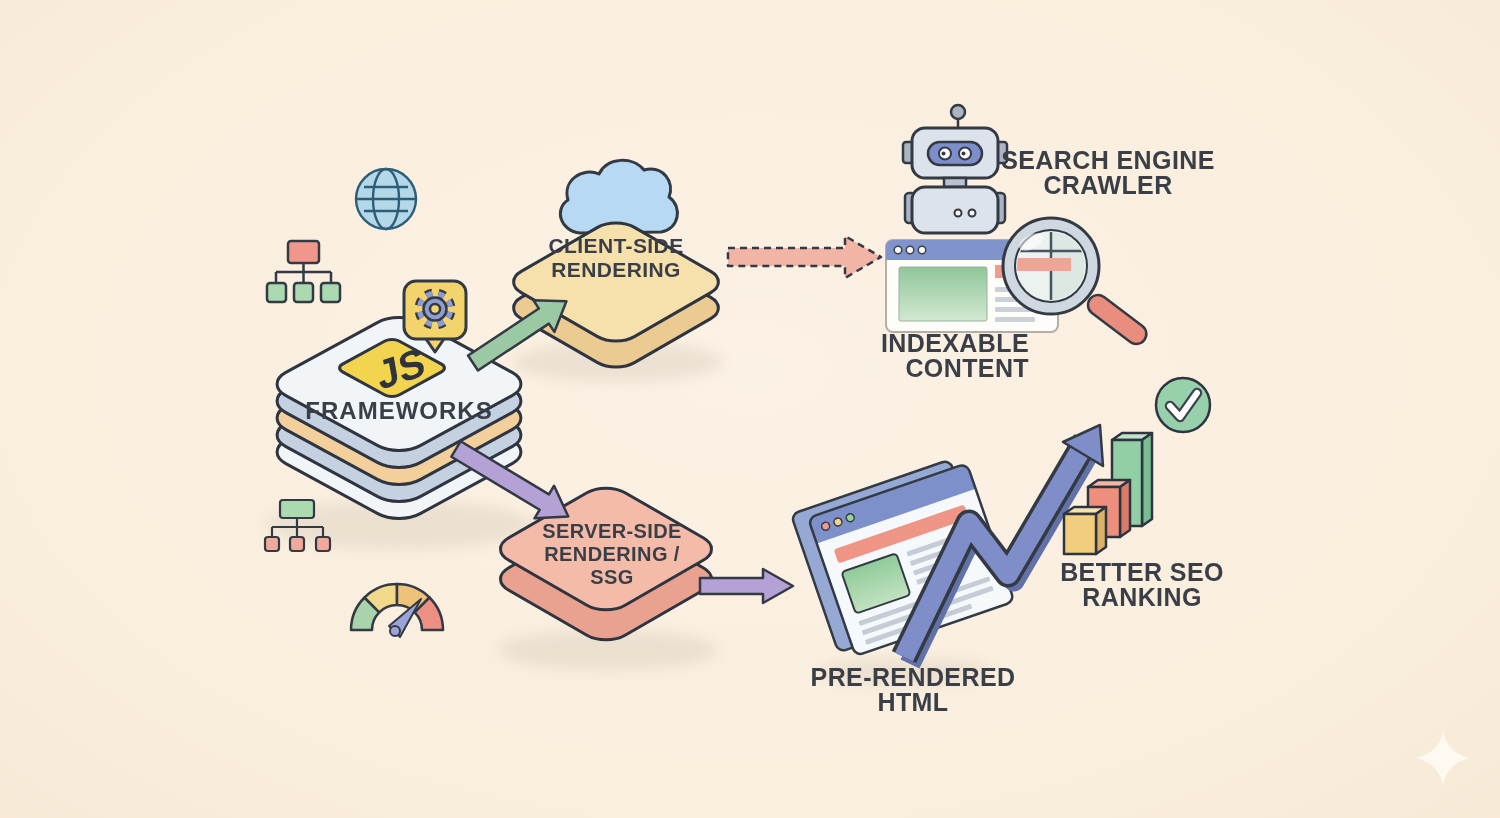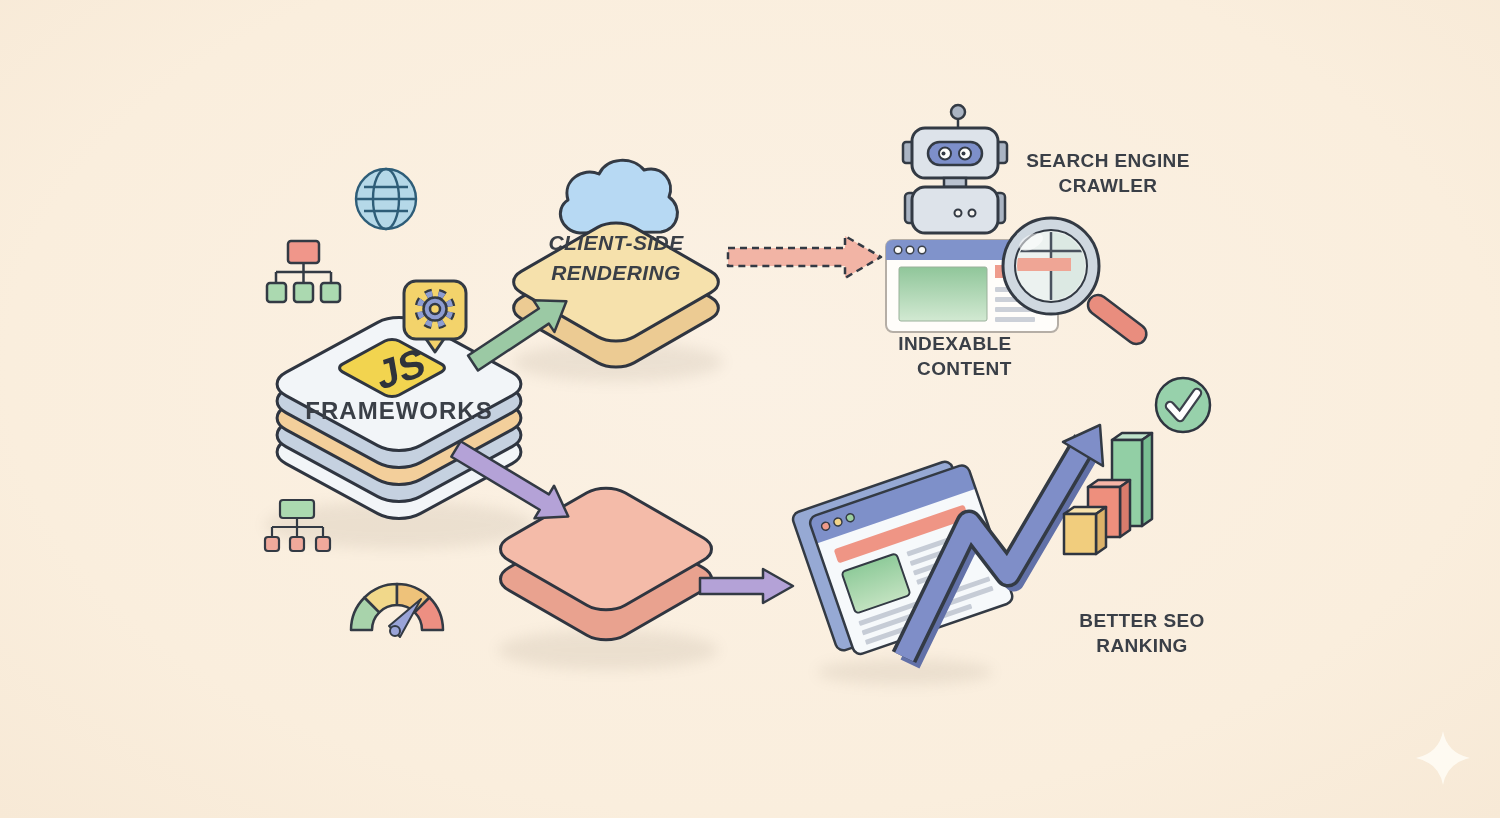--- a/index.html
+++ b/index.html
@@ -13,25 +13,25 @@
   #scene{position:absolute;left:0;top:0;}
   .label{
     position:absolute;
     transform:translate(-50%,-50%);
     font-weight:700;
     color:#3a3f47;
     text-align:center;
     white-space:pre-line;
     letter-spacing:.4px;
     line-height:25px;
-    font-size:19px;
+    font-size:25px;
     user-select:none;
   }
   .label.frameworks{font-size:24px;letter-spacing:1px;}
-  .label.csr{font-size:21px;line-height:30px;font-style:italic;}
+  .label.csr{font-size:21px;line-height:24px;}
   .label.ssr{font-size:20px;line-height:23px;}
   .label.js{
     font-size:40px;font-weight:800;letter-spacing:0;
     transform:translate(-50%,-50%) rotate(-18deg) skewX(-8deg);
     color:#2f333b;
   }
 </style>
 </head>
 <body>
 
@@ -239,20 +239,25 @@
     <circle cx="395" cy="631" r="5" fill="#9aa4d8" stroke-width="2"></circle>
   </g>
 
   <path d="M 1443 731 Q 1447 753 1470 758 Q 1447 763 1443 785 Q 1439 763 1416 758 Q 1439 753 1443 731 Z" fill="#fffdf6" opacity="0.85"></path>
 </svg>
 
 <div class="label frameworks" style="left:399px;top:410px;">FRAMEWORKS</div>
 <div class="label js" style="left:401px;top:369px;">JS</div>
 <div class="label csr" style="left:616px;top:258px;">CLIENT-SIDE
 RENDERING</div>
+<div class="label ssr" style="left:612px;top:554px;">SERVER-SIDE
+RENDERING /
+SSG</div>
 <div class="label" style="left:1108px;top:173px;">SEARCH ENGINE
 CRAWLER</div>
 <div class="label" style="left:955px;top:356px;text-align:right;">INDEXABLE
 CONTENT</div>
-<div class="label" style="left:1142px;top:585px;margin-top:48px;">BETTER SEO
+<div class="label" style="left:913px;top:690px;">PRE-RENDERED
+HTML</div>
+<div class="label" style="left:1142px;top:585px;">BETTER SEO
 RANKING</div>
 
 </div>
 
 </body></html>

